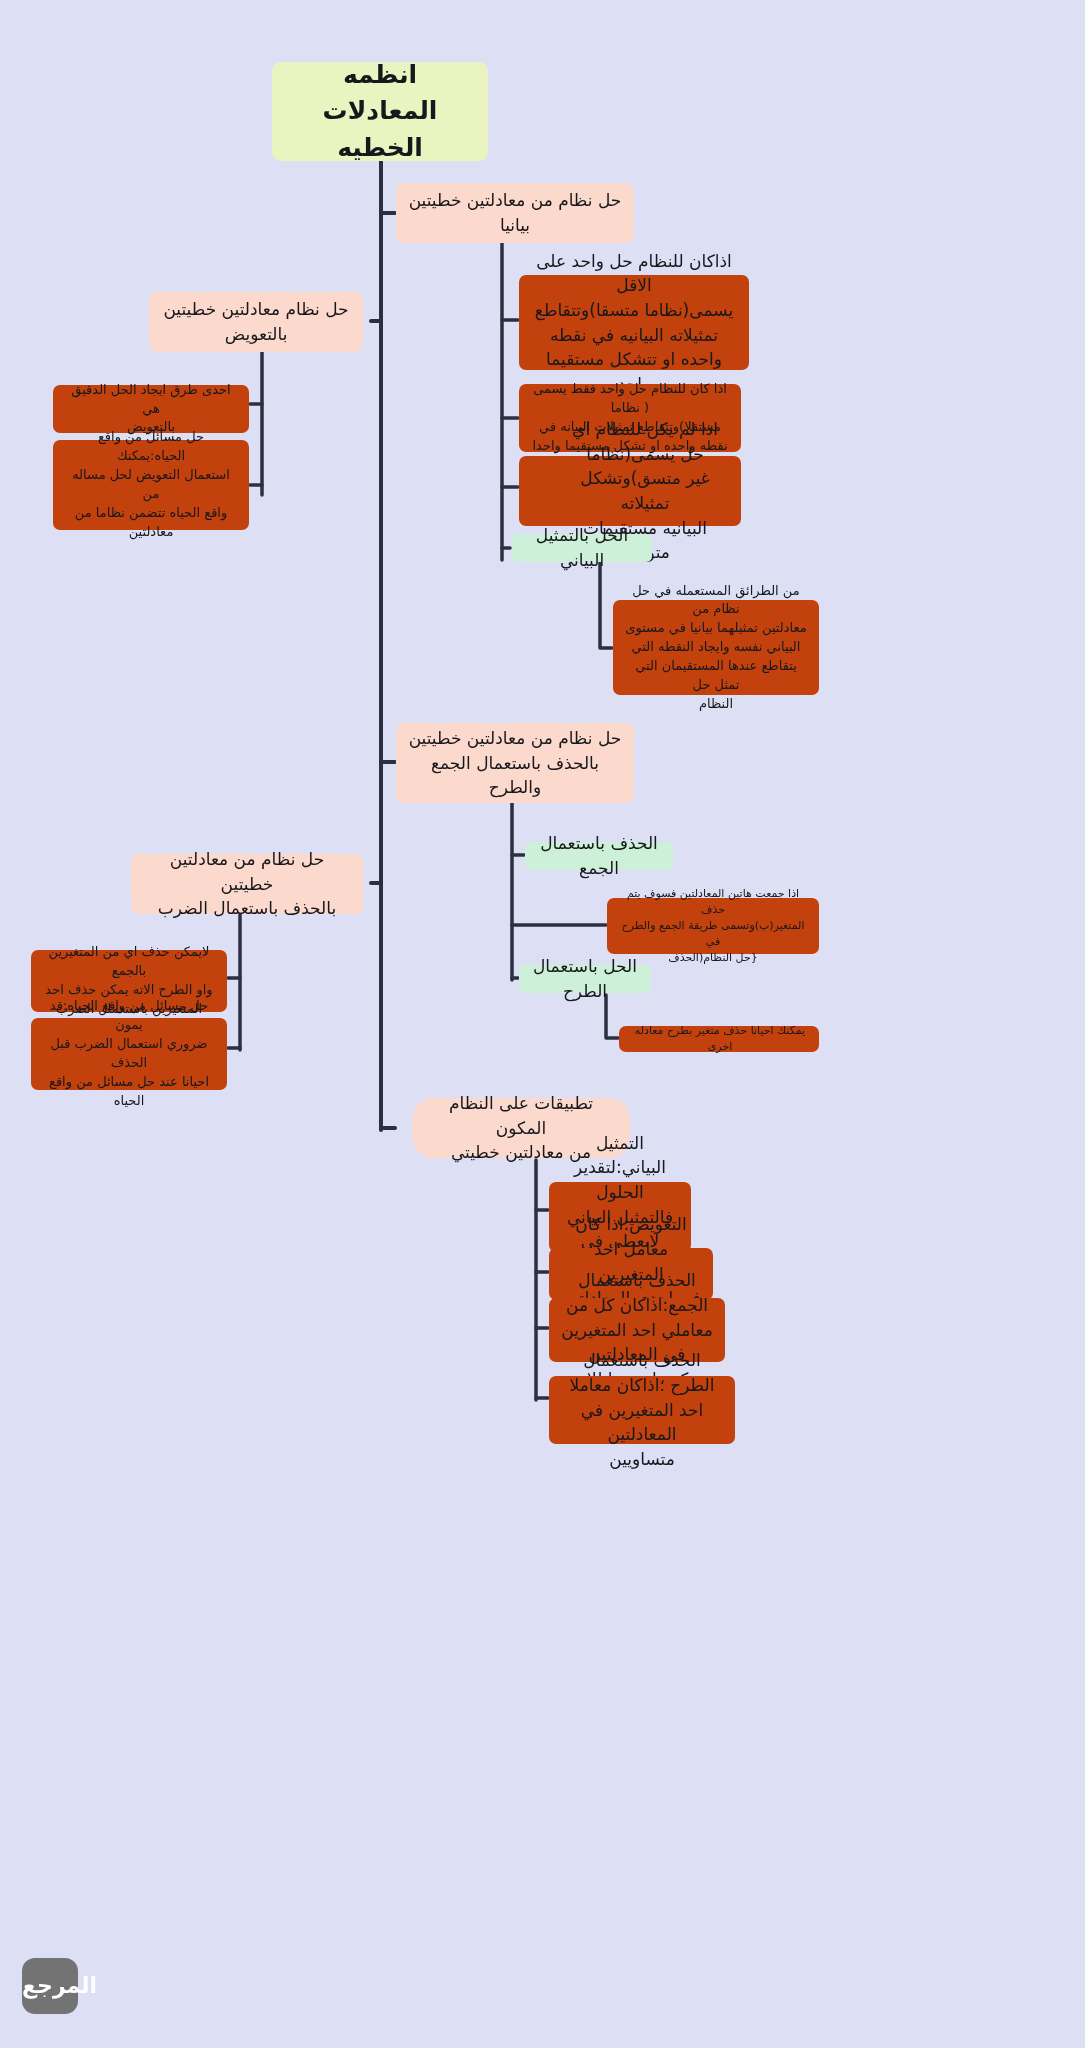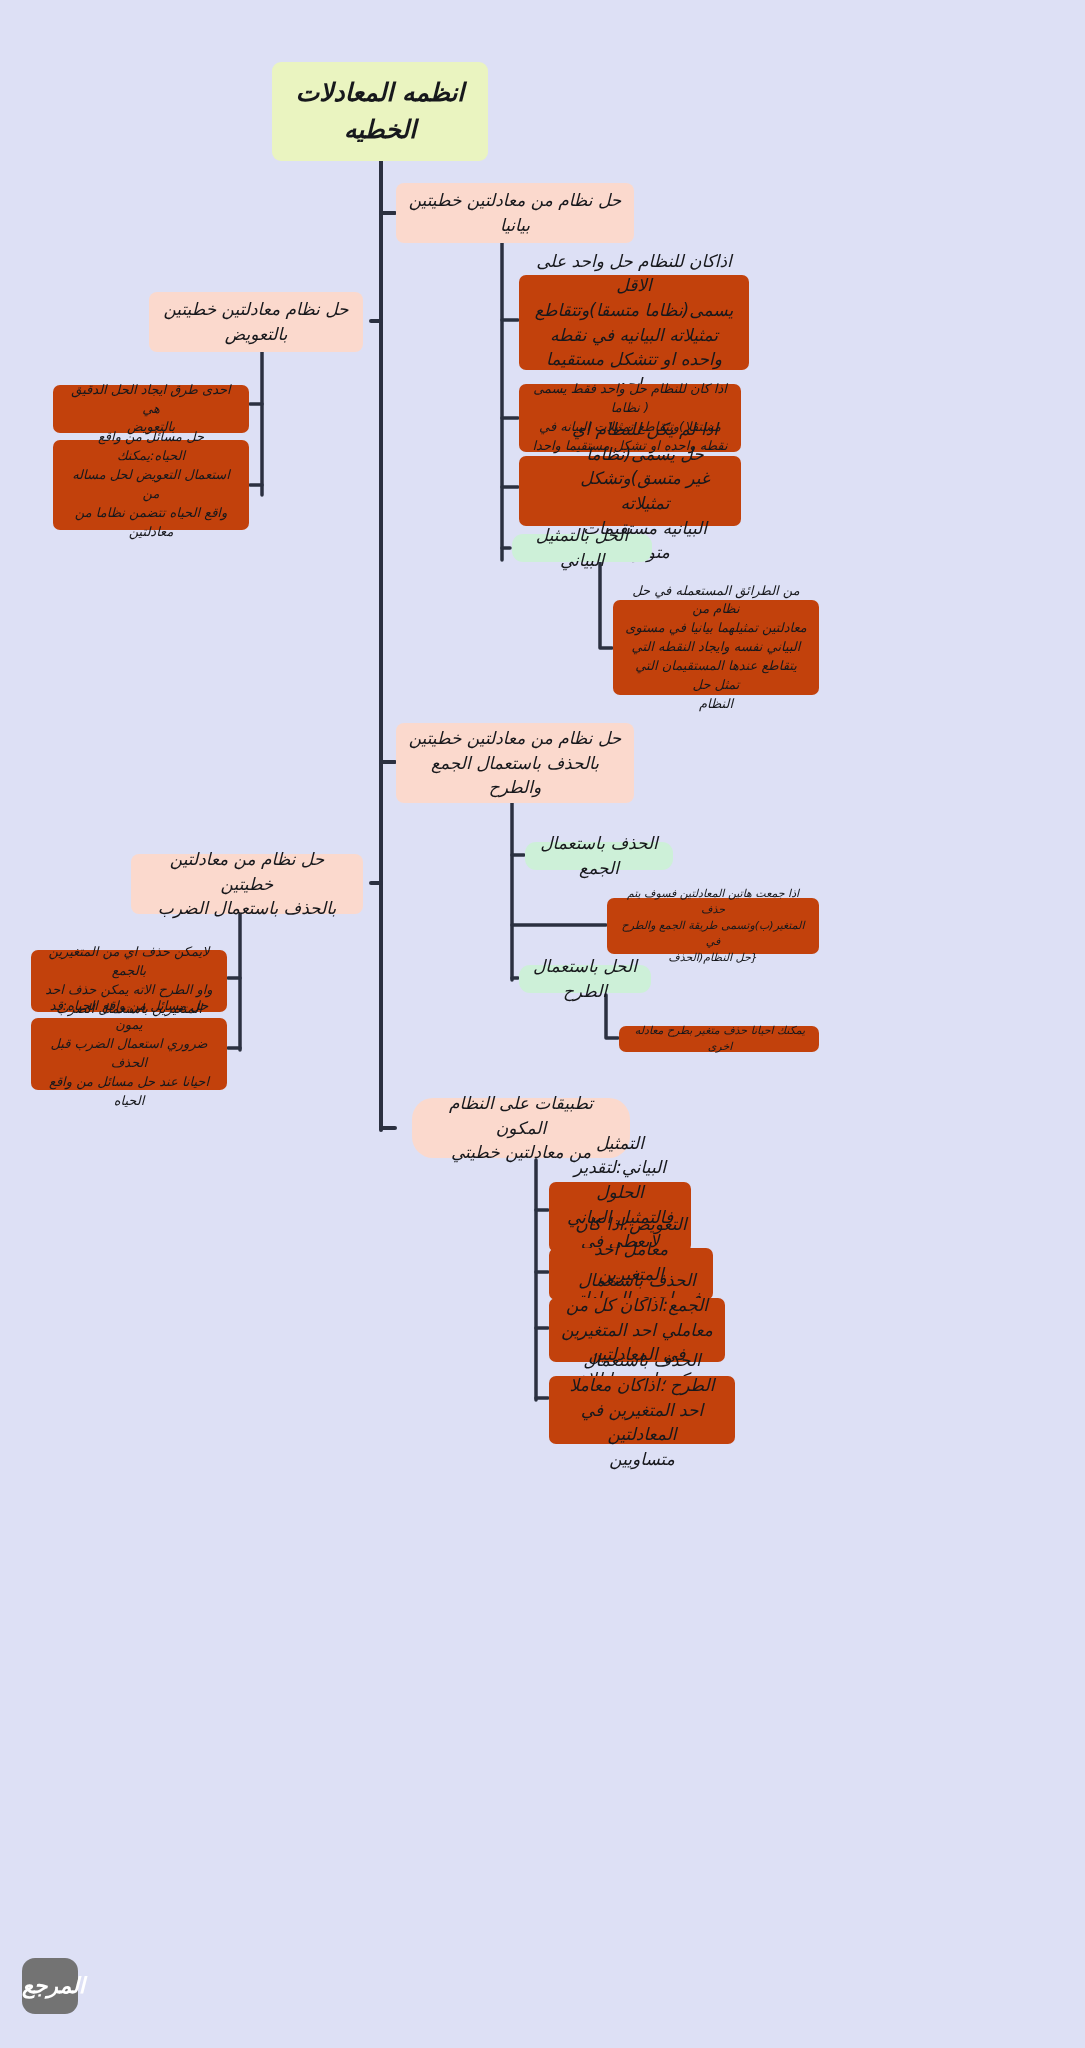--- a/index.html
+++ b/index.html
@@ -13,21 +13,20 @@
     position: relative;
     overflow: hidden;
     font-family: "DejaVu Sans", "Liberation Sans", sans-serif;
   }
 
   #canvas {
     position: absolute;
     inset: 0;
     width: 1085px;
     height: 2048px;
-    font-style: italic;
   }
 
   
   #wires {
     position: absolute;
     left: 0; top: 0;
     width: 1085px;
     height: 2048px;
     pointer-events: none;
   }
@@ -58,21 +57,21 @@
 
   .branch {
     background: #fbd9cd;
     font-size: 17px;
     border-radius: 8px;
   }
 
   .leafgreen {
     background: #cdf0d8;
     font-size: 17px;
-    border-radius: 11px;
+    border-radius: 6px;
     font-weight: 500;
   }
 
   .leafwhite {
     background: #c2410c;
     font-size: 17px;
     border-radius: 7px;
   }
 
   .leafwhite.sm {

